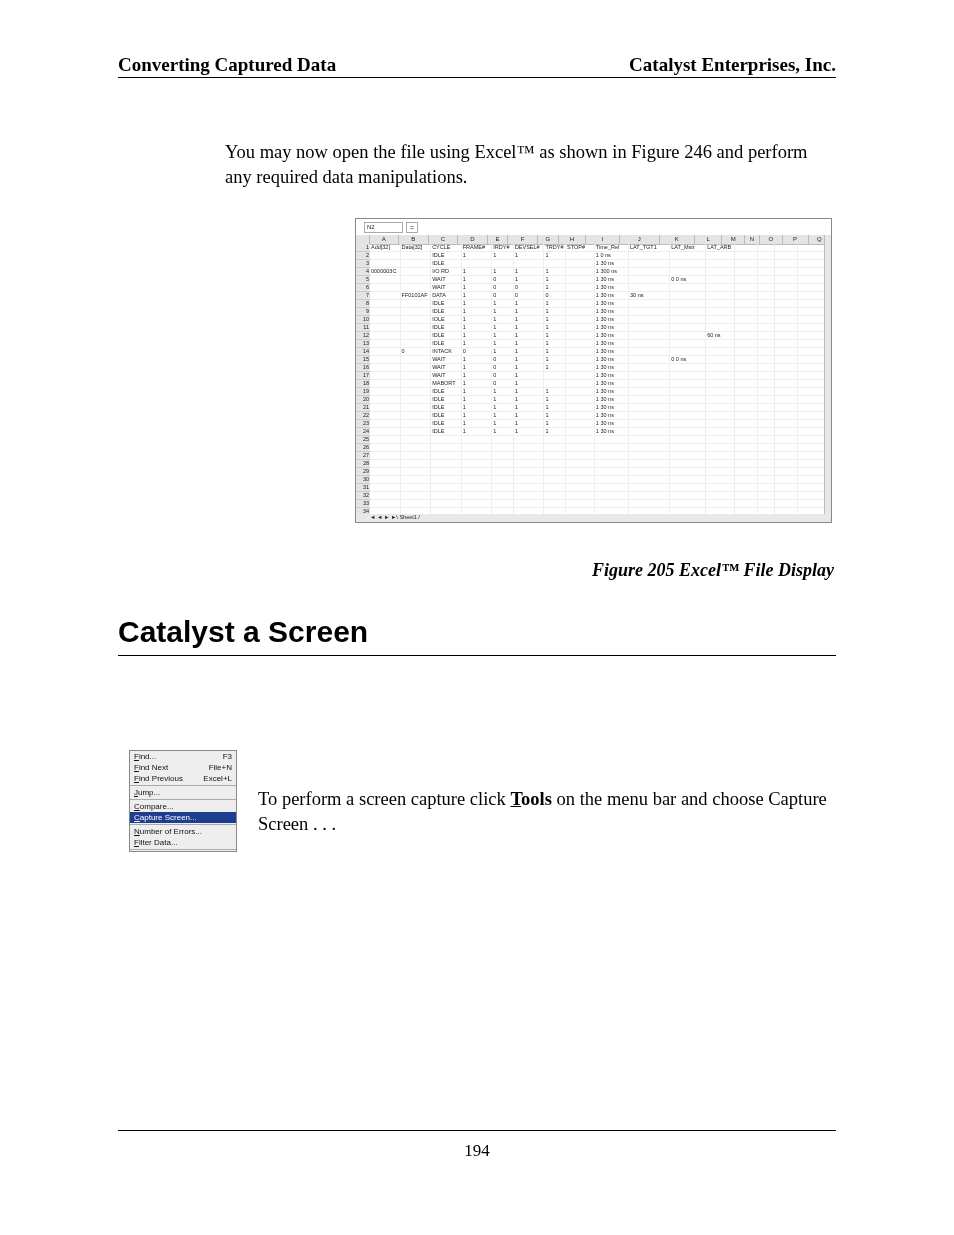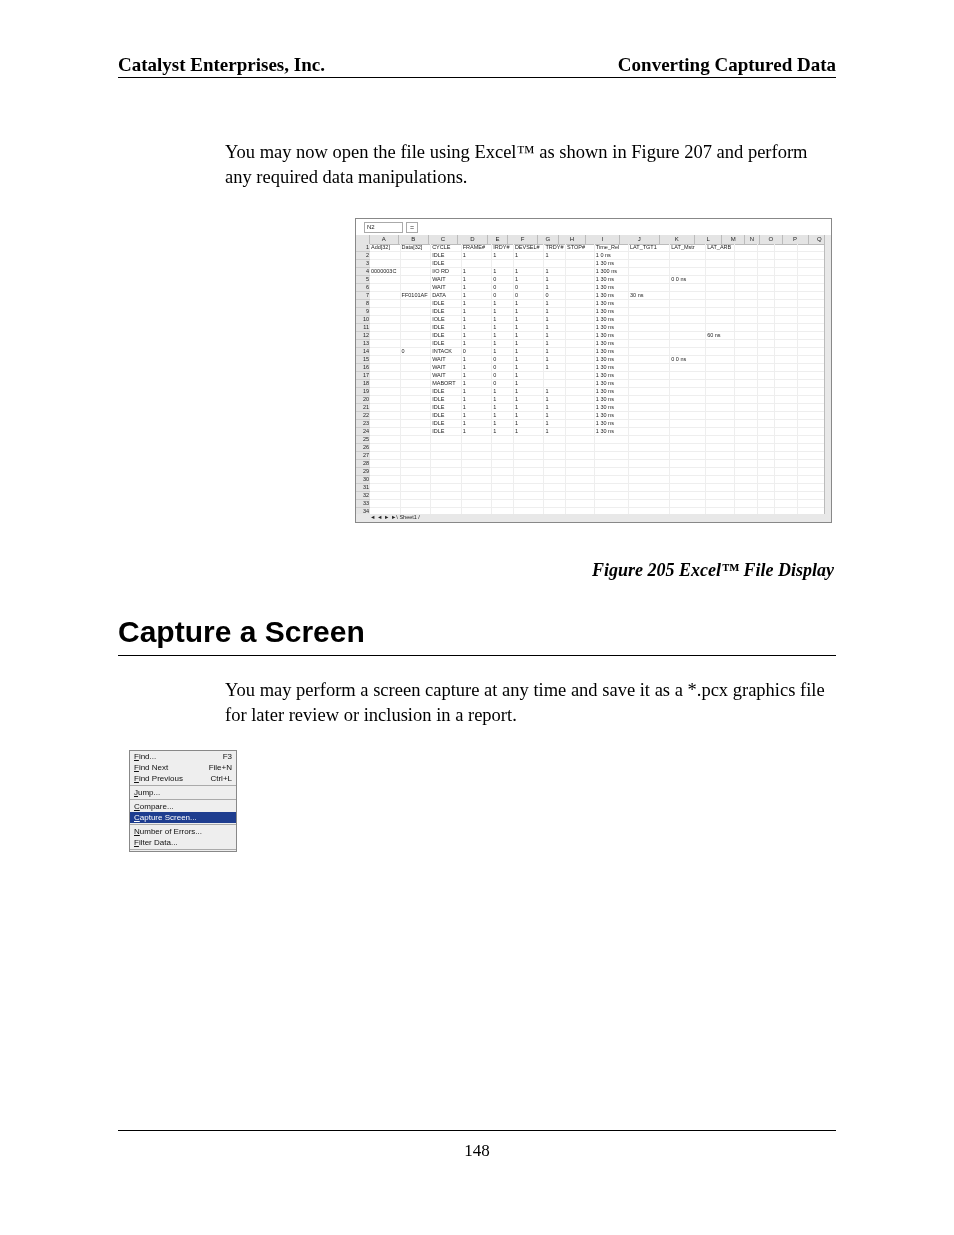--- a/index.html
+++ b/index.html
@@ -60,26 +60,26 @@
   .hr-bot{position:absolute;left:118px;right:118px;top:1130px;
           border-top:1px solid #000;}
   .pgnum{position:absolute;left:0;width:954px;top:1140px;
          text-align:center;font-size:17px;}
 </style>
 </head>
 <body>
 <div class="page">
 
 <div class="head">
+  <span>Converting Captured Data</span>
   <span>Catalyst Enterprises, Inc.</span>
-  <span>Converting Captured Data</span>
 </div>
 <div class="hr-top"></div>
 
-<div class="intro">You may now open the file using Excel™ as shown in Figure 207 and perform any required data manipulations.</div>
+<div class="intro">You may now open the file using Excel™ as shown in Figure 246 and perform any required data manipulations.</div>
 
 <div class="fig-wrap">
   <div class="excel">
     <div class="name-box">N2</div>
     <div class="fx">=</div>
     <div class="colhdr" id="colhdr">
           <span style="width: 14px;"></span>
           <span style="width: 32px;">A</span>
           <span style="width: 32px;">B</span>
           <span style="width: 32px;">C</span>
@@ -749,37 +749,36 @@
             <span style="width: 28px;"></span>
           </div>
         </div>
     <div class="vscroll"></div>
     <div class="sheet-tab">◄ ◄ ► ►\ Sheet1 /</div>
   </div>
 </div>
 
 <div class="figcap">Figure  205  Excel™ File Display</div>
 
-<div class="h1">Capture a Screen</div>
+<div class="h1">Catalyst a Screen</div>
 <div class="hr-sec"></div>
 
-<div class="capt-p1">You may perform a screen capture at any time and save it as a *.pcx graphics file for later review or inclusion in a report.</div>
 
 <div class="menu" id="tools-menu">
       <div class="row">
         <span><span class="u">F</span>ind...</span>
         <span>F3</span>
       </div>
       <div class="row">
         <span><span class="u">F</span>ind Next</span>
         <span>File+N</span>
       </div>
       <div class="row">
         <span><span class="u">F</span>ind Previous</span>
-        <span>Ctrl+L</span>
+        <span>Excel+L</span>
       </div>
       <div class="sep"></div>
       <div class="row">
         <span><span class="u">J</span>ump...</span>
         <span></span>
       </div>
       <div class="sep"></div>
       <div class="row">
         <span><span class="u">C</span>ompare...</span>
         <span></span>
@@ -797,18 +796,21 @@
         <span><span class="u">F</span>ilter Data...</span>
         <span></span>
       </div>
       <div class="sep"></div>
       <div class="row">
         <span>ystem Memory Allocation</span>
         <span></span>
       </div>
     </div>
 
+<div class="capt-p2">
+  <span>To perform a screen capture click </span><b><span class="u">T</span><span>ools</span></b><span> on the menu bar and choose Capture Screen . . .</span>
+</div>
 
 
 <div class="hr-bot"></div>
-<div class="pgnum">148</div>
+<div class="pgnum">194</div>
 
 </div>
 
 </body></html>

